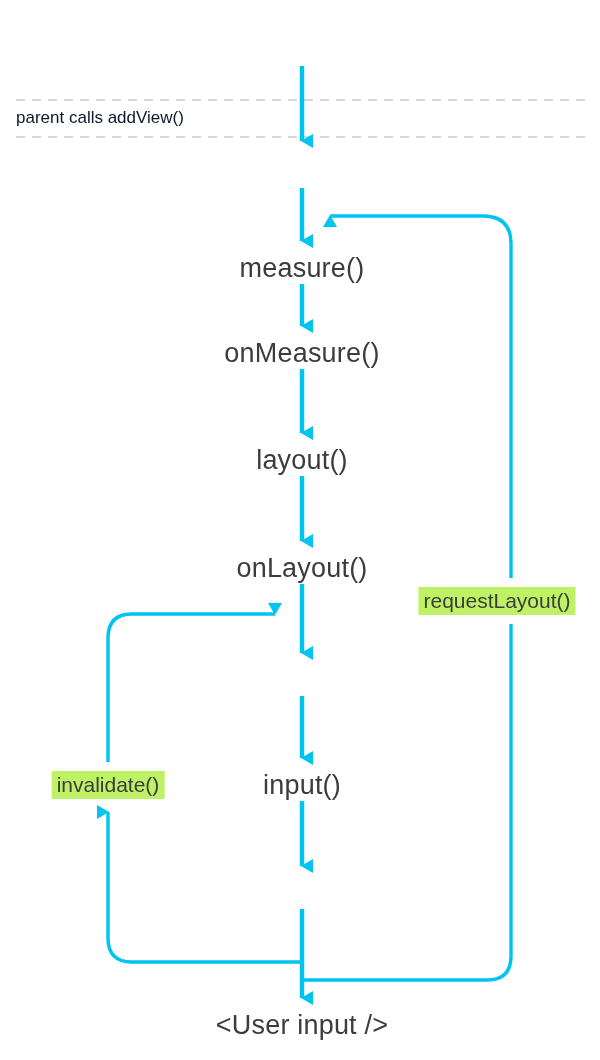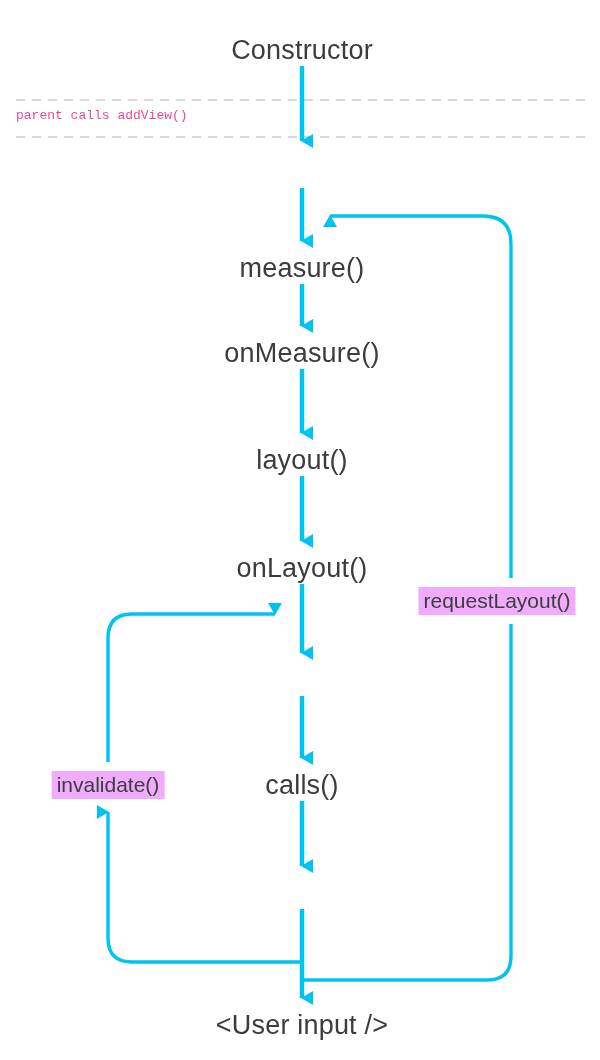--- a/index.html
+++ b/index.html
@@ -37,29 +37,29 @@
     font-size: 27px;
   }
   .side-label {
     position: absolute;
     transform: translate(-50%, -50%);
     white-space: nowrap;
     color: #3c3c3c;
     font-size: 21px;
     font-family: "Liberation Sans", sans-serif;
     font-weight: 300;
-    background: #f0abfc;
+    background: #bef264;
     padding: 2px 5px;
   }
   .band-label {
     position: absolute;
     white-space: nowrap;
-    color: #ec4899;
-    font-size: 13px;
-    font-family: Liberation Mono, monospace;
+    color: #0f172a;
+    font-size: 17px;
+    font-family: Liberation Sans, sans-serif;
     font-weight: 400;
   }
 </style>
 </head>
 <body>
 
 <div id="canvas">
 
   <svg id="wires" viewBox="0 0 600 1060" xmlns="http://www.w3.org/2000/svg">
     <defs>
@@ -95,24 +95,23 @@
 
     <path d="M 302 980 L 487 980 Q 511 980 511 956 L 511 624" stroke="#00c4f0" stroke-width="3.4" fill="none" stroke-linecap="butt"></path>
     <path d="M 511 578 L 511 244 Q 511 216 483 216 L 330 216" stroke="#00c4f0" stroke-width="3.4" fill="none" marker-end="url(#arrow-left)"></path>
 
     <path d="M 302 962 L 132 962 Q 108 962 108 938 L 108 812" stroke="#00c4f0" stroke-width="3.4" fill="none" marker-end="url(#arrow-up)"></path>
     <path d="M 108 762 L 108 638 Q 108 614 132 614 L 275 614" stroke="#00c4f0" stroke-width="3.4" fill="none" marker-end="url(#arrow-right)"></path>
   </svg>
 
   <div class="band-label" style="left:16px; top:108px;">parent calls addView()</div>
 
-  <div class="node-label node-main" style="left:302px; top:50px;">Constructor</div>
   <div class="node-label node-main" style="left:302px; top:268px;">measure()</div>
   <div class="node-label node-main" style="left:302px; top:353px;">onMeasure()</div>
   <div class="node-label node-main" style="left:302px; top:460px;text-align:center;">layout()</div>
   <div class="node-label node-main" style="left:302px; top:568px;">onLayout()</div>
-  <div class="node-label node-main" style="left:302px; top:785px;">calls()</div>
+  <div class="node-label node-main" style="left:302px; top:785px;">input()</div>
   <div class="node-label node-main" style="left:302px; top:1025px;">&lt;User input /&gt;</div>
 
   <div class="side-label" style="left:497px; top:601px;">requestLayout()</div>
   <div class="side-label" style="left:108px; top:785px;text-align:right;">invalidate()</div>
 
 </div>
 
 </body></html>

